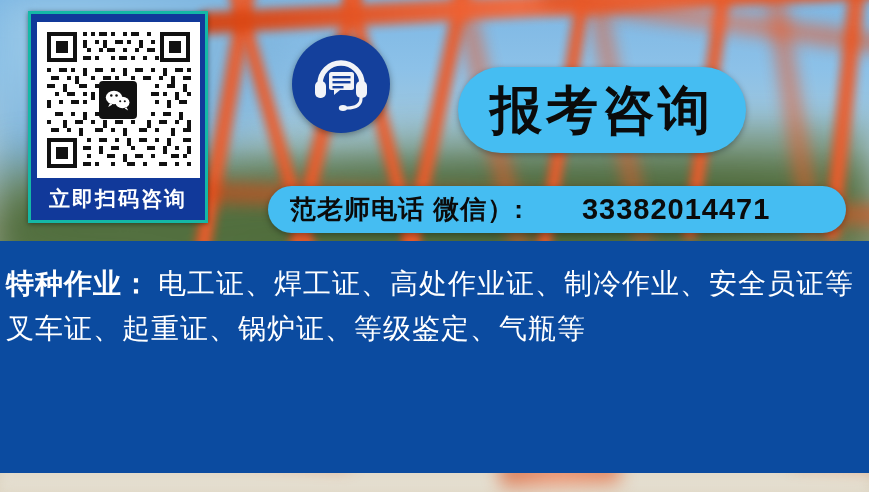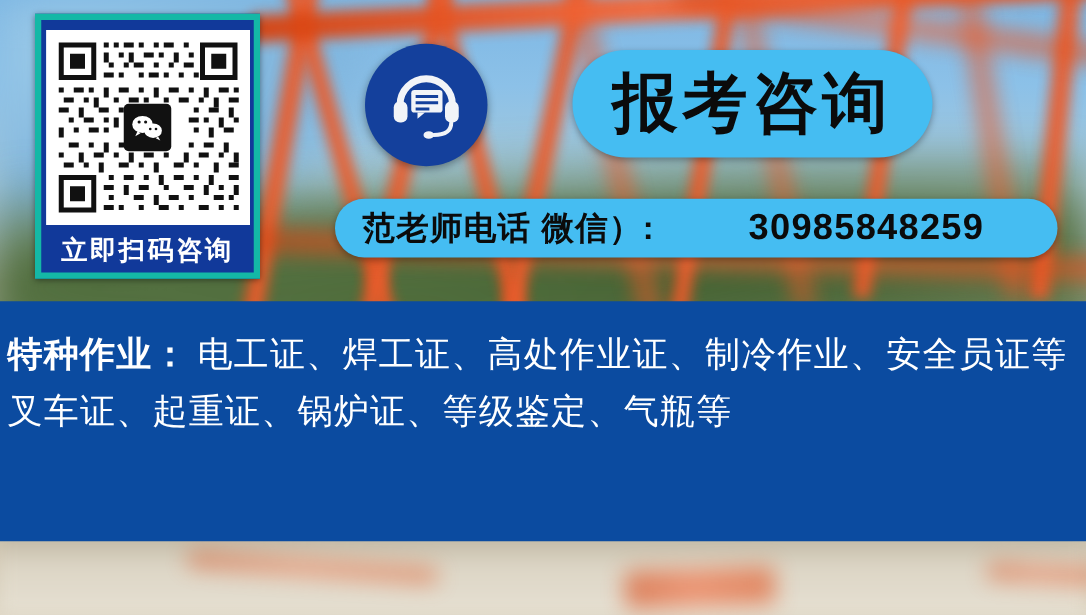--- a/index.html
+++ b/index.html
@@ -58,21 +58,21 @@
     border-radius: 4px;
   }
   .beam.soft { filter: blur(9px); opacity: .8; }
 
   
   .qr-card {
     position: absolute;
     left: 28px; top: 11px;
     width: 180px; height: 212px;
     background: #11399a;
-    border: 5px solid #14b8a6;
+    border: 3px solid #14b8a6;
     box-shadow: 0 1px 5px rgba(0,0,0,.45);
     box-sizing: border-box;
     padding: 8px 8px 0 8px;
     display: flex;
     flex-direction: column;
     align-items: center;
   }
   .qr-box {
     width: 163px; height: 156px;
     background: #ffffff;
@@ -112,41 +112,41 @@
   }
 
   
   .pill {
     position: absolute;
     background: #45bdf2;
     border-radius: 999px;
     display: flex;
     align-items: center;
     box-shadow: 0 2px 6px rgba(0,0,0,.35);
+    margin-top: 27px;
   }
   .pill-title {
     left: 458px; top: 40px;
     width: 288px; height: 86px;
     justify-content: center;
   }
   .pill-title span {
     color: #0b0b0b;
     font-size: 52px;
     font-weight: bold;
     letter-spacing: 4px;
     line-height: 1;
     white-space: nowrap;
   }
   .pill-phone {
     left: 268px; top: 159px;
     width: 578px; height: 47px;
     justify-content: flex-start;
     padding: 0 22px;
     box-sizing: border-box;
-    gap: 17px;
   }
   .pill-phone .ph-label {
     color: #0b0b0b;
     font-size: 26px;
     font-weight: bold;
     letter-spacing: 1px;
     white-space: nowrap;
   }
   .pill-phone .ph-number {
     color: #0b0b0b;
@@ -154,21 +154,21 @@
     font-weight: bold;
     letter-spacing: 1px;
     white-space: nowrap;
     margin-left: 58px;
   }
 
   
   .info-panel {
     position: absolute;
     left: 0; top: 241px;
-    width: 869px; height: 192px;
+    width: 869px; height: 232px;
     background: #0b4ba0;
     padding: 24px 0 0 6px;
     box-sizing: border-box;
   }
   .info-row {
     display: flex;
     align-items: baseline;
     height: 45px;
     white-space: nowrap;
   }
@@ -403,21 +403,21 @@
       <rect x="20.5" y="30" width="11" height="2.4" fill="#14409c"></rect>
     </svg>
   </div>
 
   <div class="pill pill-title">
     <span>报考咨询</span>
   </div>
 
   <div class="pill pill-phone">
     <span class="ph-label">范老师电话 微信）:</span>
-    <span class="ph-number">30985848259</span>
+    <span class="ph-number">33382014471</span>
   </div>
 
   <div class="info-panel">
 
     <div class="info-row">
       <div class="info-label">特种作业：</div>
       <div class="info-value">电工证、焊工证、高处作业证、制冷作业、安全员证等</div>
     </div>
 
     <div class="info-row">

